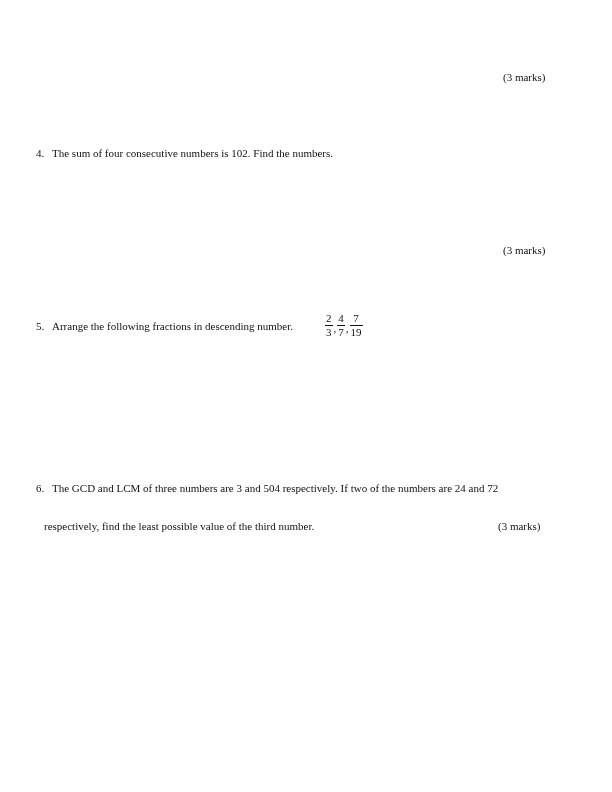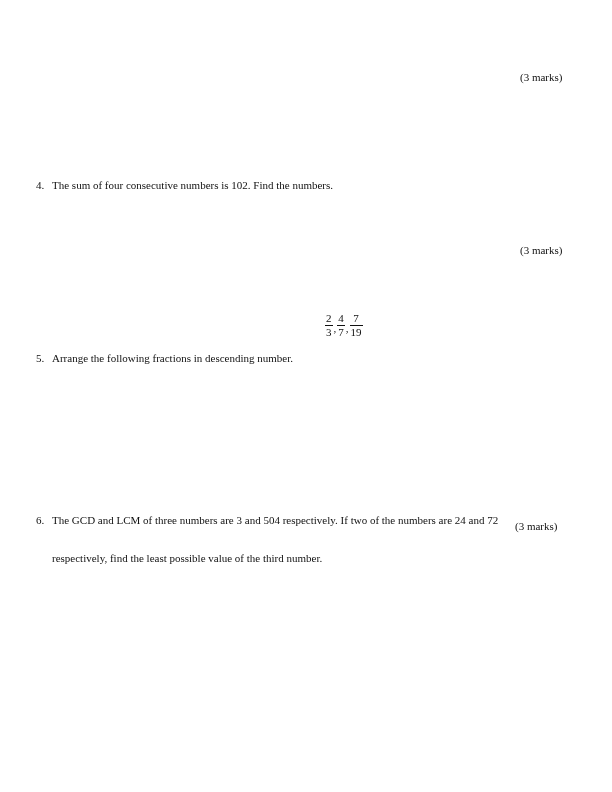--- a/index.html
+++ b/index.html
@@ -10,23 +10,23 @@
     body {
       width: 612px;
       height: 792px;
       position: relative;
       overflow: hidden;
       font-family: "Liberation Serif", "DejaVu Serif", serif;
       color: #111111;
       font-size: 11px;
     }
     .abs { position: absolute; white-space: nowrap; line-height: 1; }
-    .marks { font-size: 11px; margin-left: 17px; }
+    .marks { font-size: 11px; }
     .qnum { display: inline-block; width: 16px; }
-    .qtext { font-size: 11px; margin-top: 32px; }
+    .qtext { font-size: 11px; }
     .fractions {
       position: absolute;
       display: flex;
       align-items: center;
       font-size: 11px;
     }
     .frac {
       display: inline-flex;
       flex-direction: column;
       align-items: center;
@@ -71,14 +71,14 @@
   <span class="frac">
     <span class="num">7</span>
     <span class="bar"></span>
     <span class="den">19</span>
   </span>
 </div>
 
 <div class="abs qtext" style="left:36px; top:483px;">
   <span class="qnum">6.</span><span>The GCD and LCM of three numbers are 3 and 504 respectively. If two of the numbers are 24 and 72</span>
 </div>
-<div class="abs qtext" style="left:52px; top:521px;">respectively, find the least possible value of the third number.</div>
+<div class="abs qtext" style="left:44px; top:521px;">respectively, find the least possible value of the third number.</div>
 <div class="abs marks" style="left:498px; top:521px;">(3 marks)</div>
 
 </body></html>

